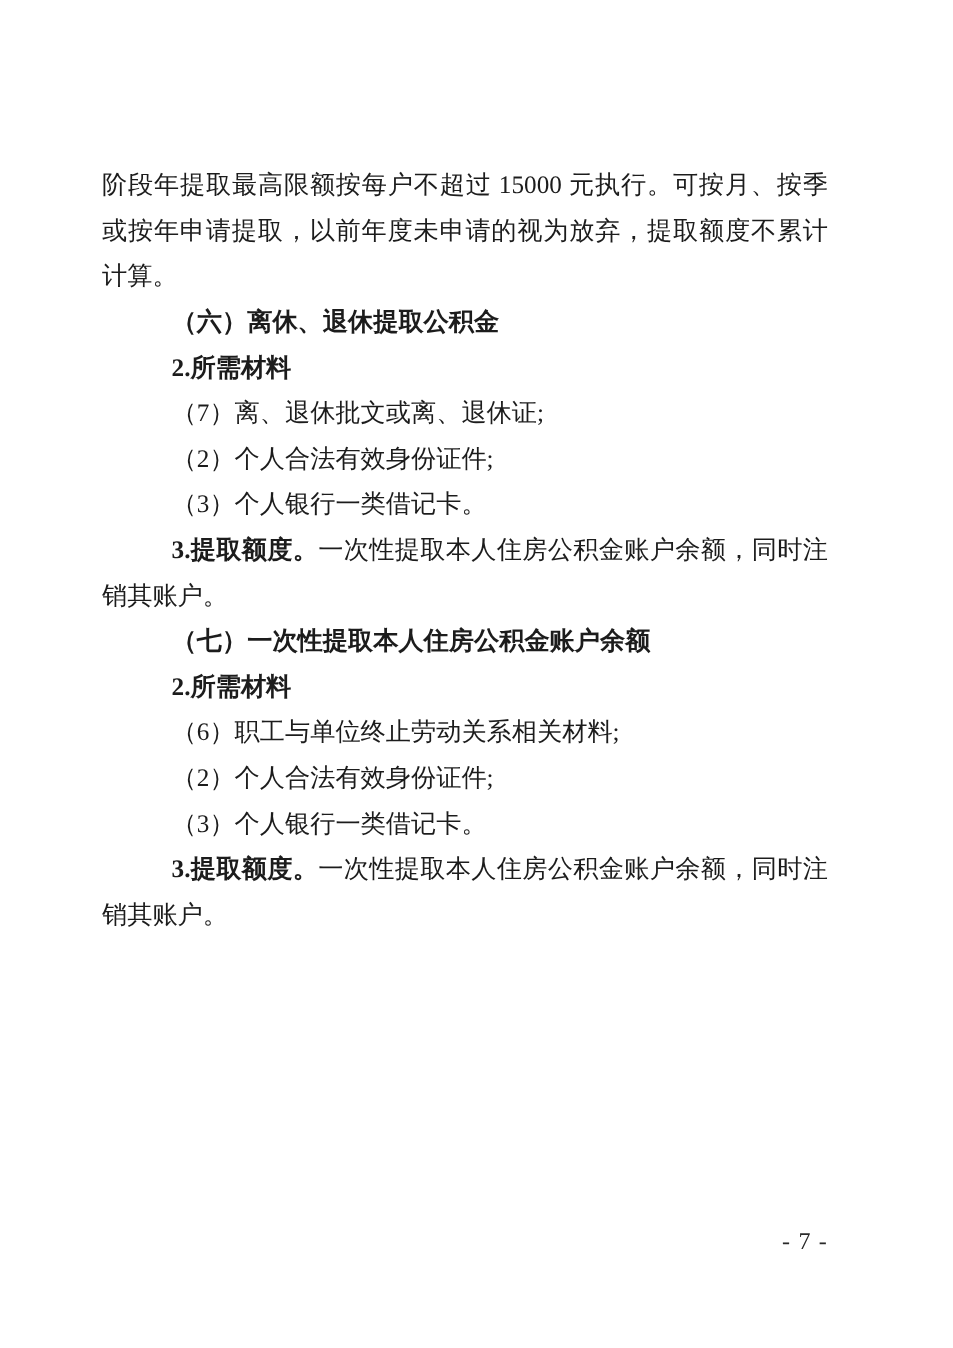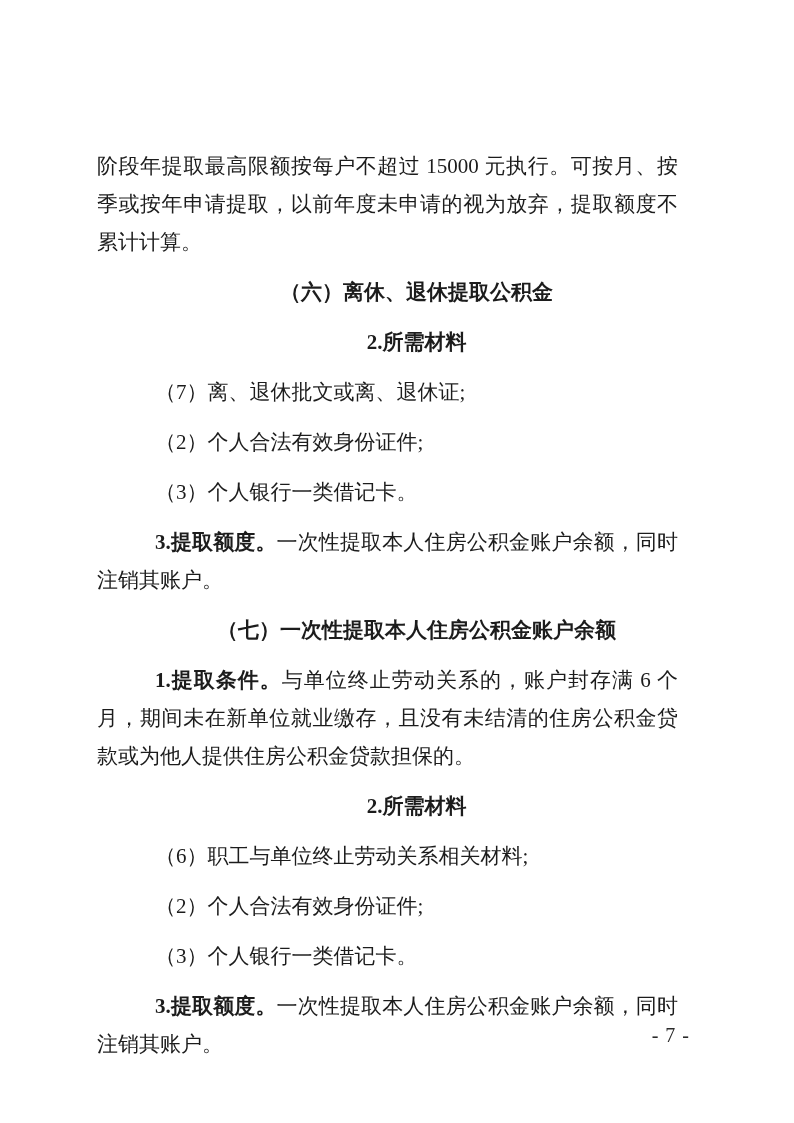--- a/index.html
+++ b/index.html
@@ -20,33 +20,33 @@
     position: absolute;
     left: 85px;
     top: 135px;
     width: 605px;
     font-size: 21px;
     line-height: 38px;
     text-align: justify;
     text-justify: inter-character;
   }
   .content p {
-    margin: 12px;
+    margin: 0;
     padding: 0;
   }
   .para.indent,
   .para.heading,
   .para.subheading,
   .para.list_item {
     text-indent: 58px;
   }
   .para.heading,
   .para.subheading {
     font-weight: 700;
-    text-align: center;
+    text-align: left;
   }
   .para b {
     font-weight: 700;
   }
   .page-number {
     position: absolute;
     right: 104px;
     top: 1022px;
     font-size: 20px;
     line-height: 26px;
@@ -61,21 +61,20 @@
 <div class="page">
   <div class="content" id="content-root">
       <p class="para body">阶段年提取最高限额按每户不超过 15000 元执行。可按月、按季或按年申请提取，以前年度未申请的视为放弃，提取额度不累计计算。</p>
       <p class="para heading">（六）离休、退休提取公积金</p>
       <p class="para subheading">2.所需材料</p>
       <p class="para list_item">（7）离、退休批文或离、退休证;</p>
       <p class="para list_item">（2）个人合法有效身份证件;</p>
       <p class="para list_item">（3）个人银行一类借记卡。</p>
       <p class="para body indent"><b>3.提取额度。</b>一次性提取本人住房公积金账户余额，同时注销其账户。</p>
       <p class="para heading">（七）一次性提取本人住房公积金账户余额</p>
-      <p class="para body indent"><b>1.提取条件。</b>与单位终止劳动关系的，账户封存满 6 个月，期间未在新单位就业缴存，且没有未结清的住房公积金贷款或为他人提供住房公积金贷款担保的。</p>
       <p class="para subheading">2.所需材料</p>
       <p class="para list_item">（6）职工与单位终止劳动关系相关材料;</p>
       <p class="para list_item">（2）个人合法有效身份证件;</p>
       <p class="para list_item">（3）个人银行一类借记卡。</p>
       <p class="para body indent"><b>3.提取额度。</b>一次性提取本人住房公积金账户余额，同时注销其账户。</p>
     </div>
   <div class="page-number">- 7 -</div>
 </div>
 
 </body></html>

